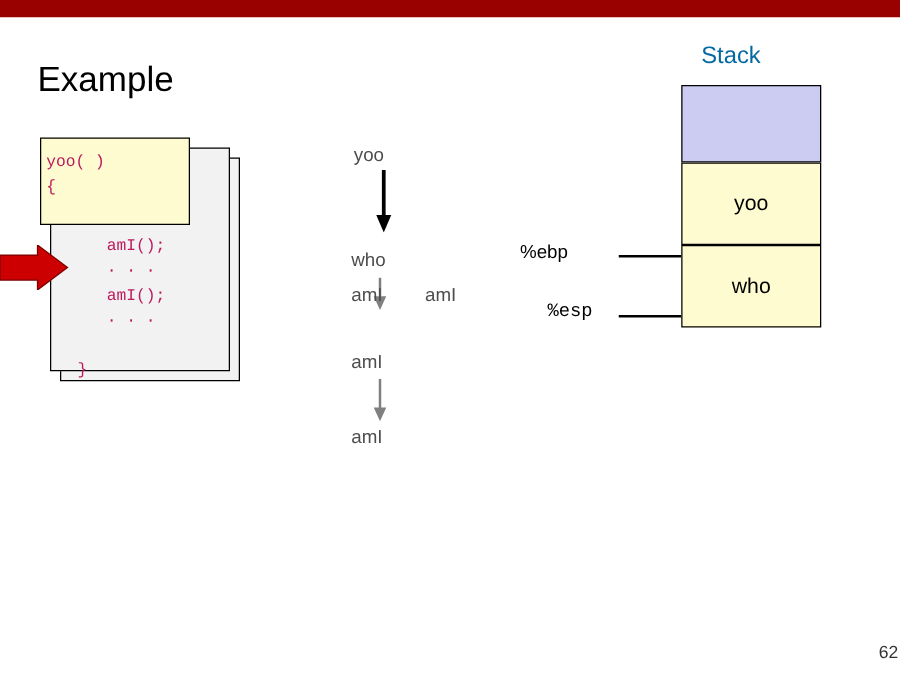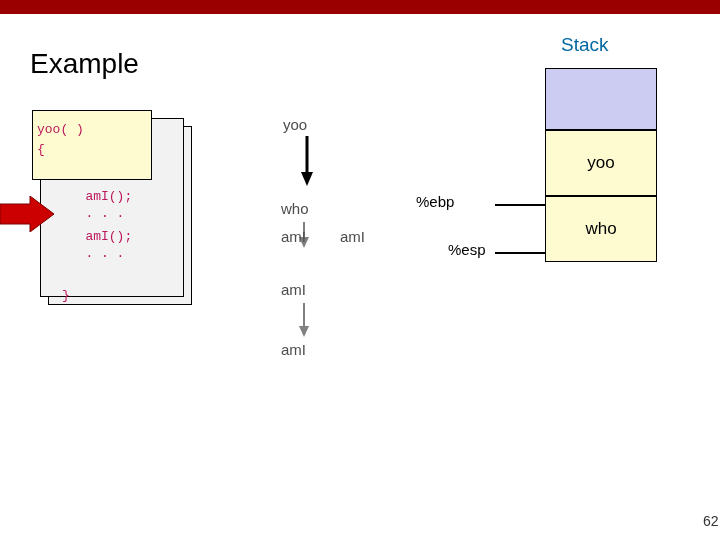--- a/index.html
+++ b/index.html
@@ -124,21 +124,21 @@
   .arrow-gray-1 { left: 297px; top: 222px; }
   .arrow-gray-2 { left: 297px; top: 303px; }
 
   
   .reg {
     position: absolute;
     font-size: 15px;
     color: #000000;
   }
   .reg-ebp { left: 416px; top: 193px; }
-  .reg-esp { left: 448px; top: 241px; }
+  .reg-esp { left: 438px; top: 241px; font-family: Liberation Mono, monospace; }
   .reg-line {
     position: absolute;
     background: #000000;
     height: 2px;
   }
   .reg-line-ebp { left: 495px; top: 204px; width: 52px; }
   .reg-line-esp { left: 495px; top: 252px; width: 52px; }
 
   
   .stack-cell {

